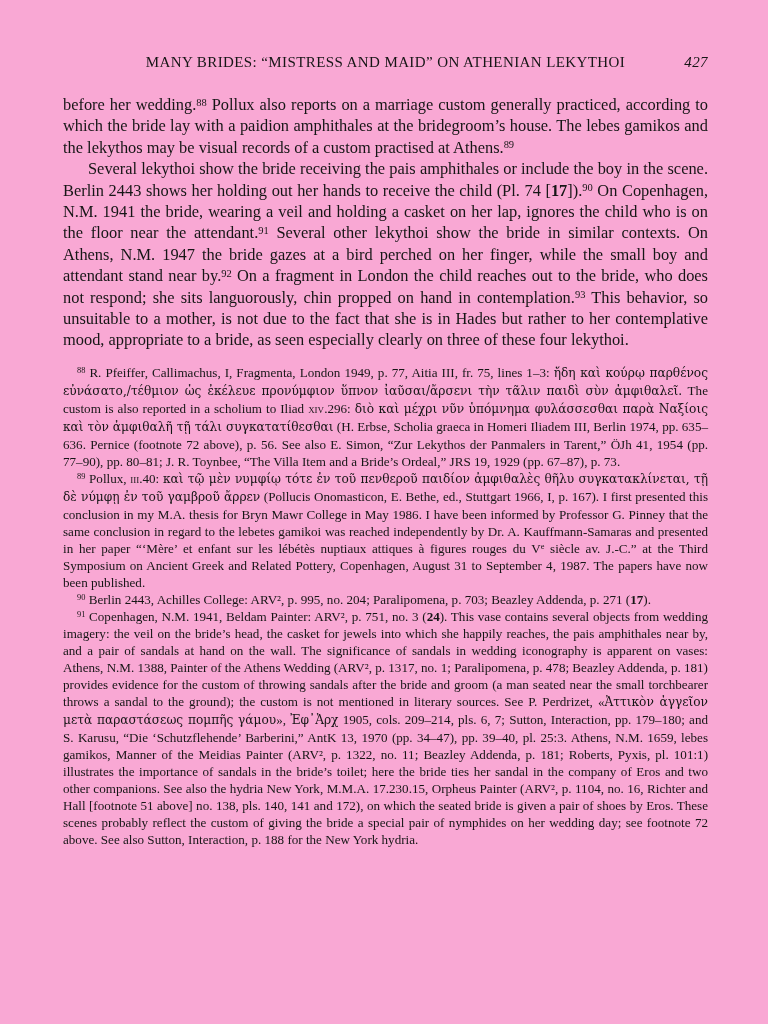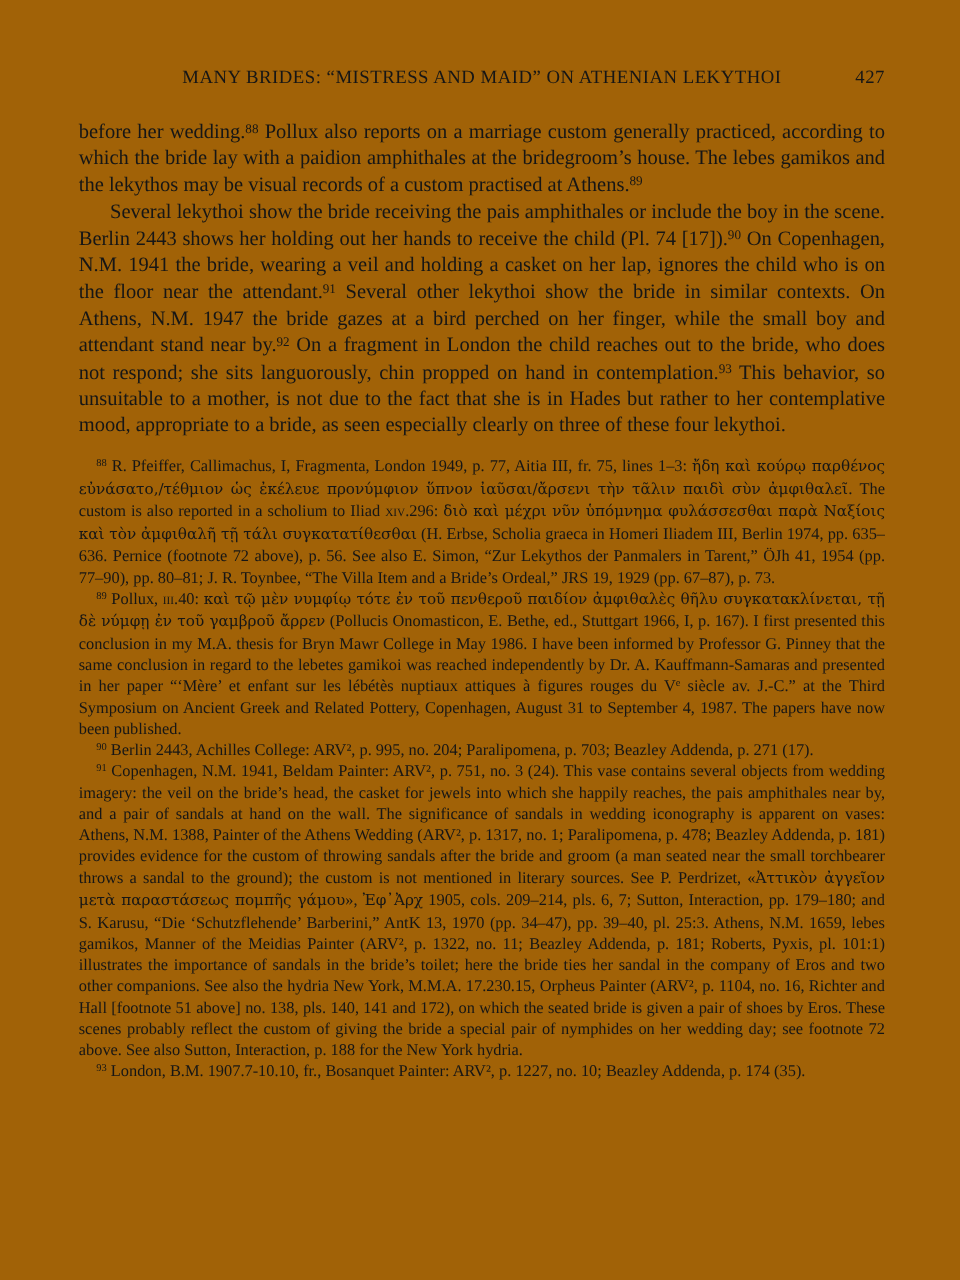--- a/index.html
+++ b/index.html
@@ -1,40 +1,40 @@
 <!DOCTYPE html>
 <html><head>
 <meta charset="utf-8">
 <style>
   * { margin: 0; padding: 0; box-sizing: border-box; }
   html, body { background: #d9d9d9; }
   .page {
     width: 768px; height: 1024px;
-    background: #a16207;
+    background: #f9a8d4;
     color: #161616;
     font-family: "Liberation Serif", serif;
     position: relative;
     padding: 54px 60px 0 63px;
     overflow: hidden;
   }
   .running-head {
     position: relative;
     text-align: center;
     font-size: 15px;
     letter-spacing: 0.4px;
     white-space: nowrap;
   }
-  .page-number { position: absolute; right: 0; top: 0; }
+  .page-number { position: absolute; right: 0; top: 0; font-style: italic; }
   .body-text { margin-top: 23px; font-size: 16.4px; line-height: 21.4px; text-align: justify; }
   .body-text p { text-align: justify; }
   .body-text p.indent { text-indent: 25px; }
   .footnotes { margin-top: 13px; font-size: 13.1px; line-height: 17px; text-align: justify; }
   .footnotes p { text-indent: 14px; text-align: justify; }
   .it { }
-  .bd { font-weight: normal; }
+  .bd { font-weight: bold; }
   .sc { font-variant: small-caps; }
   .gk { font-family: "DejaVu Serif", serif; font-size: 0.93em; }
   .sup { font-size: 0.64em; position: relative; top: -0.42em; line-height: 0; }
 </style>
 </head>
 <body>
 
 <div class="page">
   <div class="running-head">
     <span>MANY BRIDES: “MISTRESS AND MAID” ON ATHENIAN LEKYTHOI</span>
@@ -42,15 +42,14 @@
   </div>
   <div class="body-text">
       <p><span>before her wedding.</span><span class="sup">88</span><span> Pollux also reports on a marriage custom generally practiced, according to which the bride lay with a </span><span class="it">paidion amphithales</span><span> at the bridegroom’s house. The lebes gamikos and the lekythos may be visual records of a custom practised at Athens.</span><span class="sup">89</span></p>
       <p class="indent"><span>Several lekythoi show the bride receiving the </span><span class="it">pais amphithales</span><span> or include the boy in the scene. Berlin 2443 shows her holding out her hands to receive the child (Pl. 74 [</span><span class="bd">17</span><span>]).</span><span class="sup">90</span><span> On Copenhagen, N.M. 1941 the bride, wearing a veil and holding a casket on her lap, ignores the child who is on the floor near the attendant.</span><span class="sup">91</span><span> Several other lekythoi show the bride in similar contexts. On Athens, N.M. 1947 the bride gazes at a bird perched on her finger, while the small boy and attendant stand near by.</span><span class="sup">92</span><span> On a fragment in London the child reaches out to the bride, who does not respond; she sits languorously, chin propped on hand in contemplation.</span><span class="sup">93</span><span> This behavior, so unsuitable to a mother, is not due to the fact that she is in Hades but rather to her contemplative mood, appropriate to a bride, as seen especially clearly on three of these four lekythoi.</span></p>
     </div>
   <div class="footnotes">
       <p><span class="sup">88</span><span> R. Pfeiffer, </span><span class="it">Callimachus</span><span>, I, </span><span class="it">Fragmenta</span><span>, London 1949, p. 77, </span><span class="it">Aitia</span><span> III, fr. 75, lines 1–3: </span><span class="gk">ἤδη καὶ κούρῳ παρθένος εὐνάσατο,/τέθμιον ὡς ἐκέλευε προνύμφιον ὕπνον ἰαῦσαι/ἄρσενι τὴν τᾶλιν παιδὶ σὺν ἀμφιθαλεῖ.</span><span> The custom is also reported in a scholium to </span><span class="it">Iliad</span><span> </span><span class="sc">xiv</span><span>.296: </span><span class="gk">διὸ καὶ μέχρι νῦν ὑπόμνημα φυλάσσεσθαι παρὰ Ναξίοις καὶ τὸν ἀμφιθαλῆ τῇ τάλι συγκατατίθεσθαι</span><span> (H. Erbse, </span><span class="it">Scholia graeca in Homeri Iliadem</span><span> III, Berlin 1974, pp. 635–636. Pernice (footnote 72 above), p. 56. See also E. Simon, “Zur Lekythos der Panmalers in Tarent,” </span><span class="it">ÖJh</span><span> 41, 1954 (pp. 77–90), pp. 80–81; J. R. Toynbee, “The Villa Item and a Bride’s Ordeal,” </span><span class="it">JRS</span><span> 19, 1929 (pp. 67–87), p. 73.</span></p>
       <p><span class="sup">89</span><span> Pollux, </span><span class="sc">iii</span><span>.40: </span><span class="gk">καὶ τῷ μὲν νυμφίῳ τότε ἐν τοῦ πενθεροῦ παιδίον ἀμφιθαλὲς θῆλυ συγκατακλίνεται, τῇ δὲ νύμφῃ ἐν τοῦ γαμβροῦ ἄρρεν</span><span> (</span><span class="it">Pollucis Onomasticon</span><span>, E. Bethe, ed., Stuttgart 1966, I, p. 167). I first presented this conclusion in my M.A. thesis for Bryn Mawr College in May 1986. I have been informed by Professor G. Pinney that the same conclusion in regard to the lebetes gamikoi was reached independently by Dr. A. Kauffmann-Samaras and presented in her paper “‘Mère’ et enfant sur les lébétès nuptiaux attiques à figures rouges du V</span><span class="sup">e</span><span> siècle av. J.-C.” at the Third Symposium on Ancient Greek and Related Pottery, Copenhagen, August 31 to September 4, 1987. The papers have now been published.</span></p>
       <p><span class="sup">90</span><span> Berlin 2443, Achilles College: </span><span class="it">ARV</span><span>², p. 995, no. 204; </span><span class="it">Paralipomena</span><span>, p. 703; </span><span class="it">Beazley Addenda</span><span>, p. 271 (</span><span class="bd">17</span><span>).</span></p>
       <p><span class="sup">91</span><span> Copenhagen, N.M. 1941, Beldam Painter: </span><span class="it">ARV</span><span>², p. 751, no. 3 (</span><span class="bd">24</span><span>). This vase contains several objects from wedding imagery: the veil on the bride’s head, the casket for jewels into which she happily reaches, the </span><span class="it">pais amphithales</span><span> near by, and a pair of sandals at hand on the wall. The significance of sandals in wedding iconography is apparent on vases: Athens, N.M. 1388, Painter of the Athens Wedding (</span><span class="it">ARV</span><span>², p. 1317, no. 1; </span><span class="it">Paralipomena</span><span>, p. 478; </span><span class="it">Beazley Addenda</span><span>, p. 181) provides evidence for the custom of throwing sandals after the bride and groom (a man seated near the small torchbearer throws a sandal to the ground); the custom is not mentioned in literary sources. See P. Perdrizet, «</span><span class="gk">Ἀττικὸν ἀγγεῖον μετὰ παραστάσεως πομπῆς γάμου</span><span>», </span><span class="gk">Ἐφ᾽Ἀρχ</span><span> 1905, cols. 209–214, pls. 6, 7; Sutton, </span><span class="it">Interaction</span><span>, pp. 179–180; and S. Karusu, “Die ‘Schutzflehende’ Barberini,” </span><span class="it">AntK</span><span> 13, 1970 (pp. 34–47), pp. 39–40, pl. 25:3. Athens, N.M. 1659, lebes gamikos, Manner of the Meidias Painter (</span><span class="it">ARV</span><span>², p. 1322, no. 11; </span><span class="it">Beazley Addenda</span><span>, p. 181; Roberts, </span><span class="it">Pyxis</span><span>, pl. 101:1) illustrates the importance of sandals in the bride’s toilet; here the bride ties her sandal in the company of Eros and two other companions. See also the hydria New York, M.M.A. 17.230.15, Orpheus Painter (</span><span class="it">ARV</span><span>², p. 1104, no. 16, Richter and Hall [footnote 51 above] no. 138, pls. 140, 141 and 172), on which the seated bride is given a pair of shoes by Eros. These scenes probably reflect the custom of giving the bride a special pair of </span><span class="it">nymphides</span><span> on her wedding day; see footnote 72 above. See also Sutton, </span><span class="it">Interaction</span><span>, p. 188 for the New York hydria.</span></p>
-      <p><span class="sup">93</span><span> London, B.M. 1907.7-10.10, fr., Bosanquet Painter: </span><span class="it">ARV</span><span>², p. 1227, no. 10; </span><span class="it">Beazley Addenda</span><span>, p. 174 (</span><span class="bd">35</span><span>).</span></p>
     </div>
 </div>
 
 </body></html>

